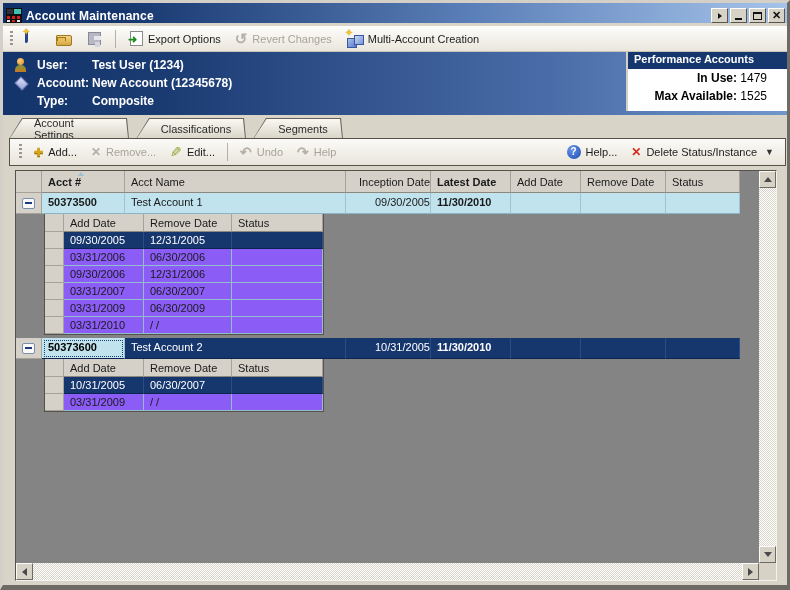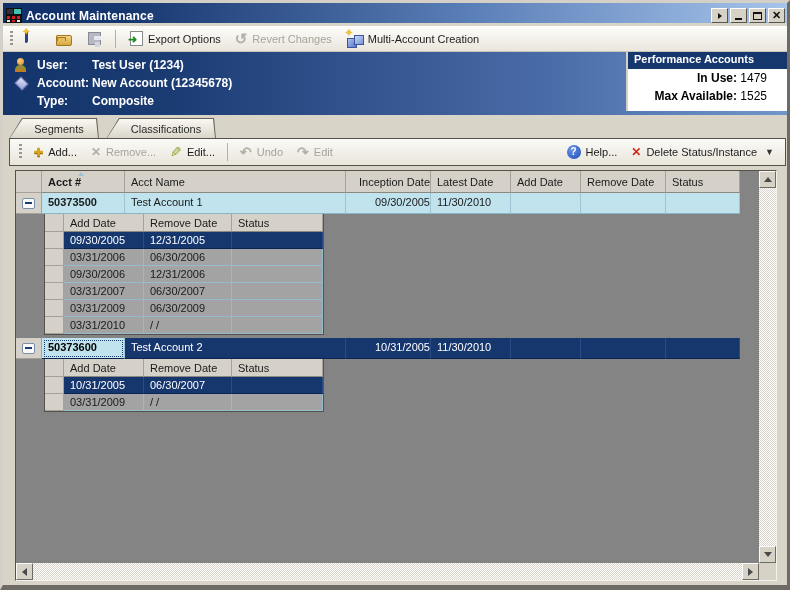--- a/index.html
+++ b/index.html
@@ -118,32 +118,32 @@
   .row { display:flex; }
   .cell { padding:3px 0 0 6px; white-space:nowrap; overflow:hidden;
     border-right:1px solid #9cc4d4; border-bottom:1px solid #8ab4c6; }
   .hdr .cell { background:#d5d1c9; border-right:1px solid #a6a29a; border-bottom:1px solid #8c8880;
     color:#1a1a1a; height:22px; padding-top:5px; position:relative; }
   .main-row .cell { height:21px; background:#c0e3ee; }
   .main-row.selected .cell { background:#16366e; color:#fff; border-right:1px solid #2c4c88; border-bottom:1px solid #0c2450; }
   .main-row.selected .cell.focus-cell { background:#c0e3ee; color:#000;
     outline:1px dotted #1c3c70; outline-offset:-3px; border-right:1px solid #9cc4d4; }
   .c-ind { width:26px; } .c-acct { width:83px;font-weight:bold; } .c-name { width:221px; } .c-incep { width:85px;text-align:right; }
-  .c-latest { width:80px; } .c-add { width:70px; } .c-rem { width:85px; } .c-status { width:74px; }
+  .c-latest { width:80px;font-weight:bold; } .c-add { width:70px; } .c-rem { width:85px; } .c-status { width:74px; }
   .ind-cell { background:#d5d1c9 !important; border-right:1px solid #a6a29a !important;
     border-bottom:1px solid #a6a29a !important; display:flex; align-items:center; justify-content:center; padding:0; }
   .collapse-btn { width:13px; height:11px; background:#fafafa; border:1px solid #7890ac; border-radius:2px;
     display:flex; align-items:center; justify-content:center; cursor:default; }
   .collapse-btn::before { content:""; width:7px; height:2px; background:#1c3c78; }
   .sort-arrow { position:absolute; left:36px; top:1px; width:0; height:0;
     border-left:3px solid transparent; border-right:3px solid transparent; border-bottom:4px solid #9cc0d4; }
 
   
   .subtable { margin-left:28px; width:280px; border:1px solid #55524c; border-top:none; background:#b2dae7; }
-  .subtable .row .cell { height:17px; padding-top:2px; background:#a3a3a3;
+  .subtable .row .cell { height:17px; padding-top:2px; background:#8b5cf6;
     border-right:1px solid #94bccc; border-bottom:1px solid #94bccc; }
   .subtable .shdr .cell { background:#d5d1c9; height:18px; padding-top:3px;
     border-right:1px solid #a6a29a; border-bottom:1px solid #8c8880; }
   .subtable .row.selected .cell { background:#16366e; color:#fff;
     border-right:1px solid #2c4c88; border-bottom:1px solid #0c2450; }
   .subtable .ind-cell { padding:0; }
   .s-ind { width:19px; } .s-add { width:80px; } .s-rem { width:88px; } .s-status { width:91px; }
   .gap2 { height:3px; }
 
   
@@ -248,27 +248,31 @@
       <span class="perf-label">In Use:</span>
       <span class="perf-value">1479</span>
     </div>
     <div class="perf-row">
       <span class="perf-label">Max Available:</span>
       <span class="perf-value">1525</span>
     </div>
   </div>
 
   <div class="tabstrip">
+    <div class="tab" style="width:120px">
+      <div class="shape"></div>
+        <div class="face">Account Settings</div>
+    </div>
+    <div class="tab" style="width:110px">
+      <div class="shape"></div>
+        <div class="face">Classifications</div>
+    </div>
     <div class="tab" style="width:90px">
       <div class="shape"></div>
         <div class="face">Segments</div>
-    </div>
-    <div class="tab" style="width:110px">
-      <div class="shape"></div>
-        <div class="face">Classifications</div>
     </div>
   </div>
 
   <div class="subtoolbar">
     <div class="grip"></div>
     <div class="tool-btn">
       <span class="ic-plus">✚</span>
       <span>Add...</span>
     </div>
     <div class="tool-btn disabled">
@@ -279,21 +283,21 @@
       <span class="ic-pencil">✎</span>
       <span>Edit...</span>
     </div>
     <div class="tool-sep"></div>
     <div class="tool-btn disabled">
       <span class="ic-undo">↶</span>
       <span>Undo</span>
     </div>
     <div class="tool-btn disabled">
       <span class="ic-undo">↷</span>
-      <span>Edit</span>
+      <span>Help</span>
     </div>
     <div class="spacer"></div>
     <div class="tool-btn">
       <span class="ic-help">?</span>
       <span>Help...</span>
     </div>
     <div class="tool-btn">
       <span class="ic-x-red">✕</span>
       <span>Delete Status/Instance</span>
       <span class="caret">▼</span>

